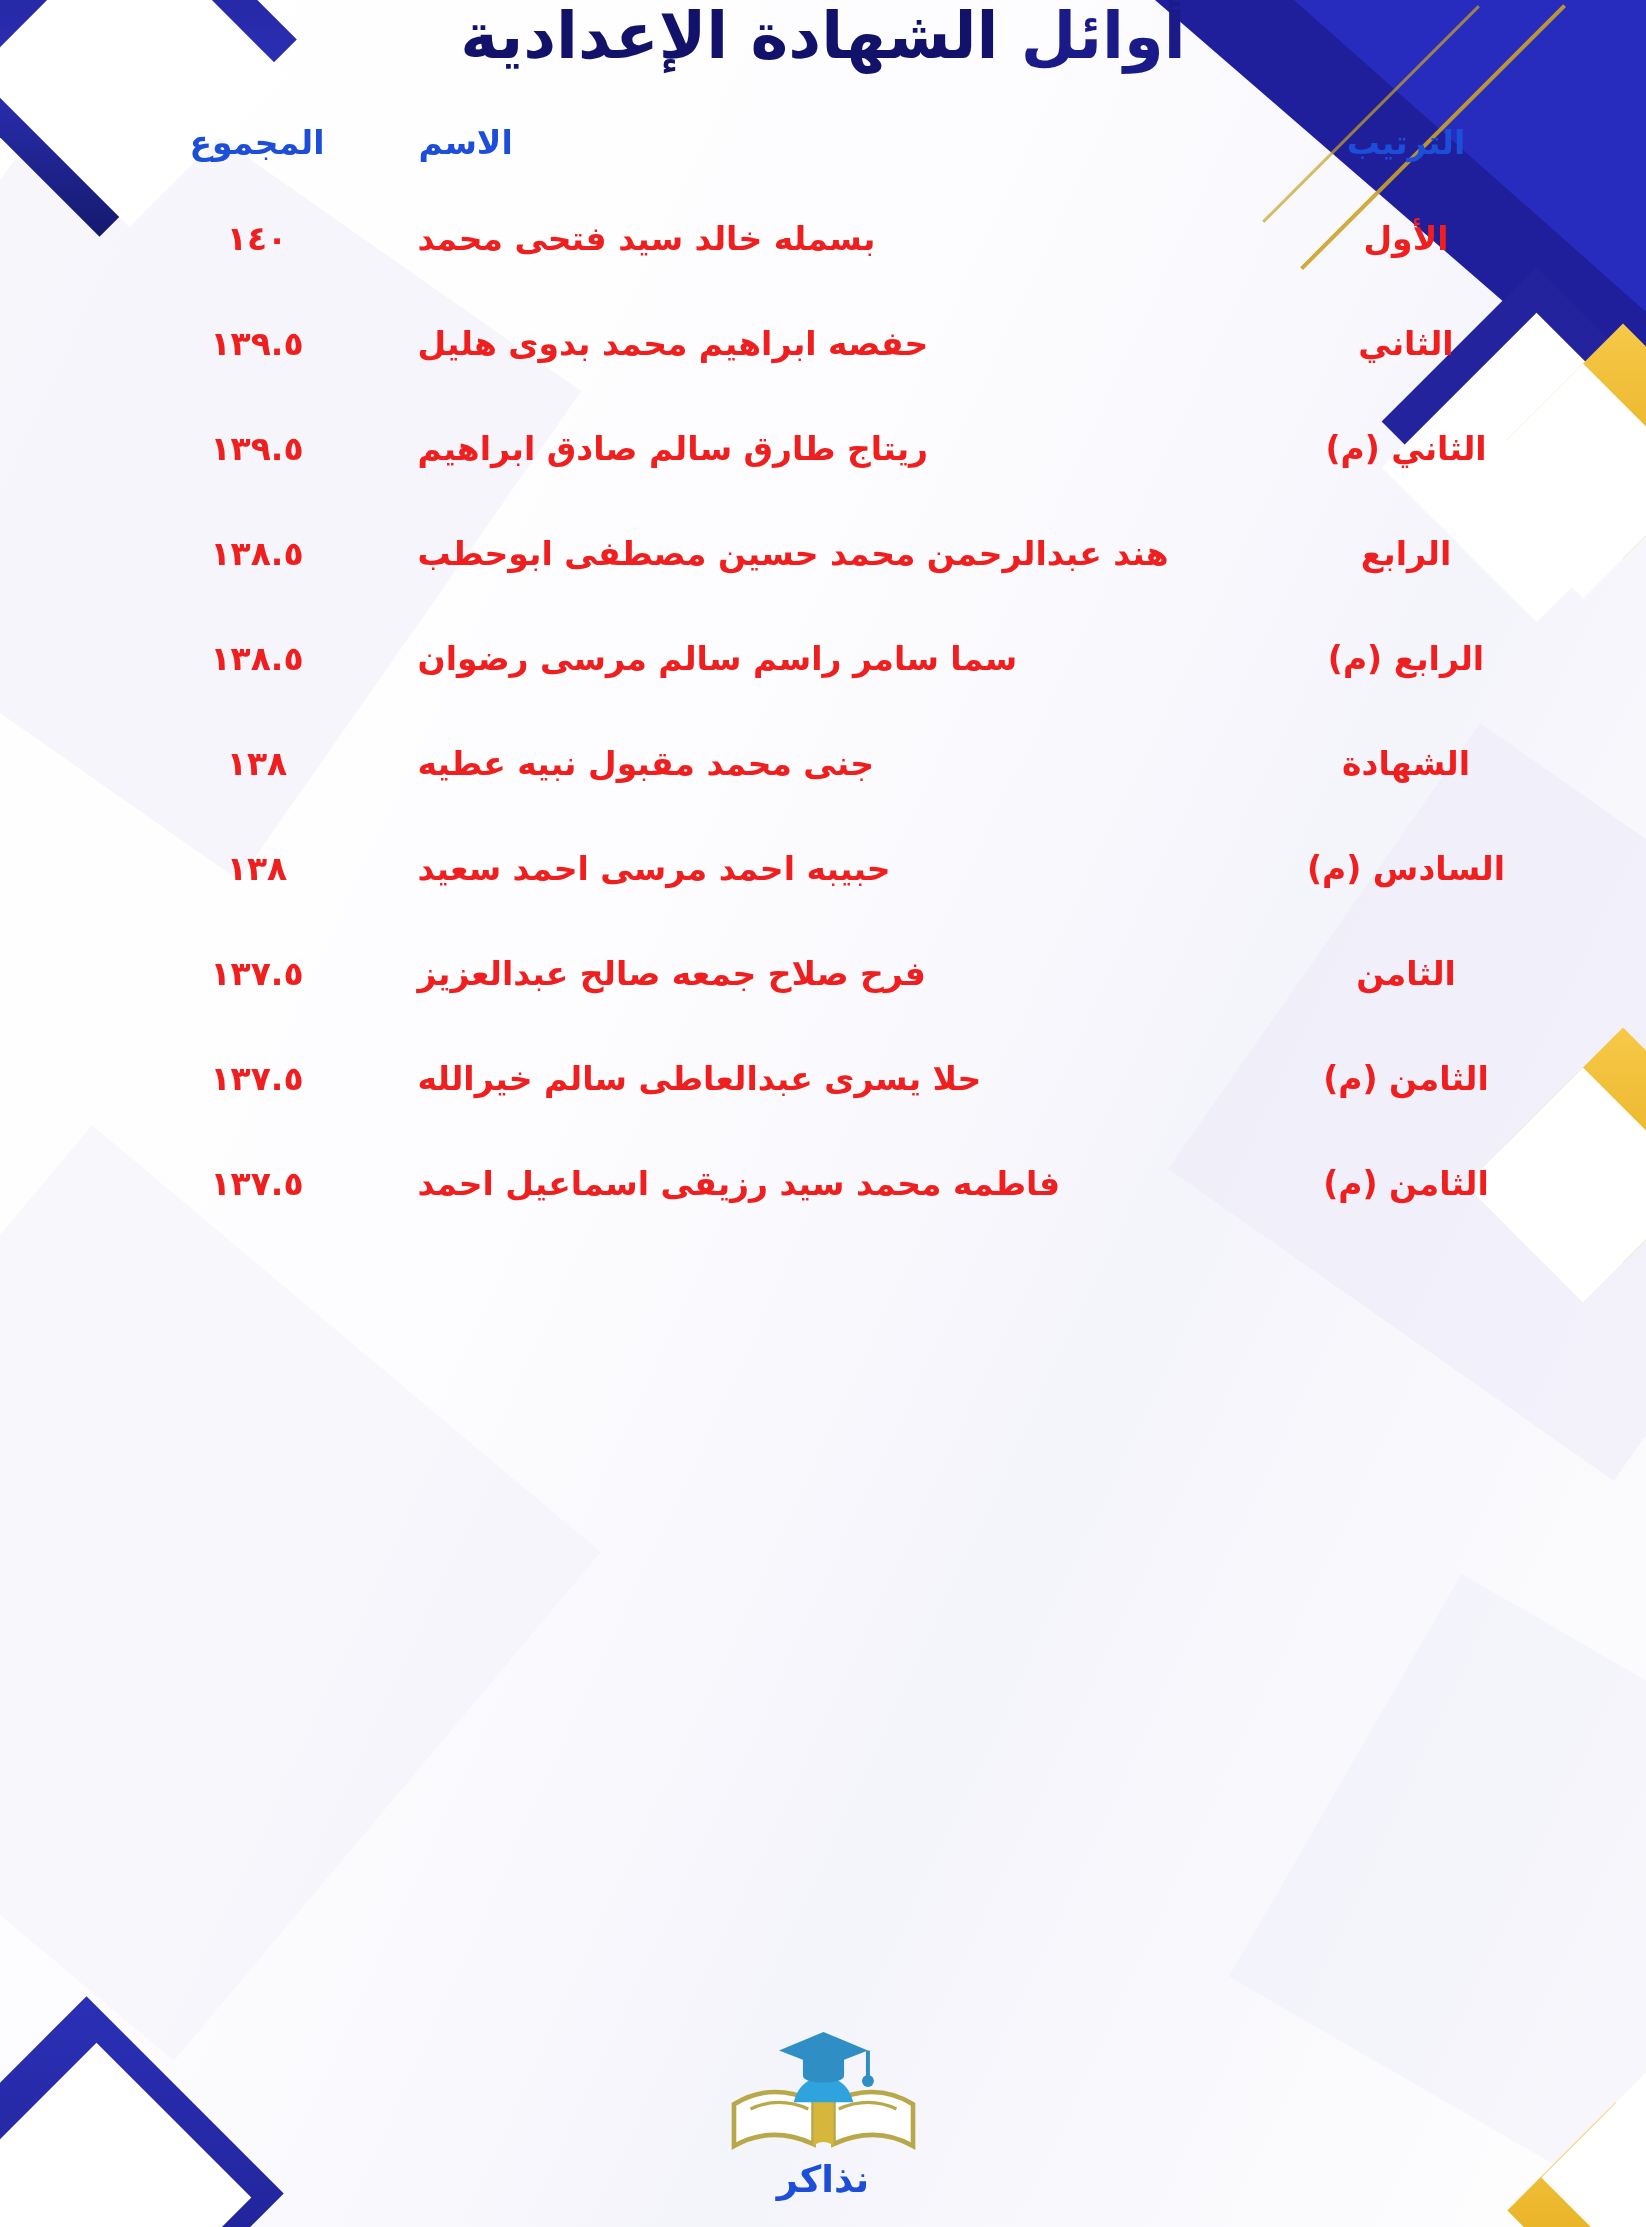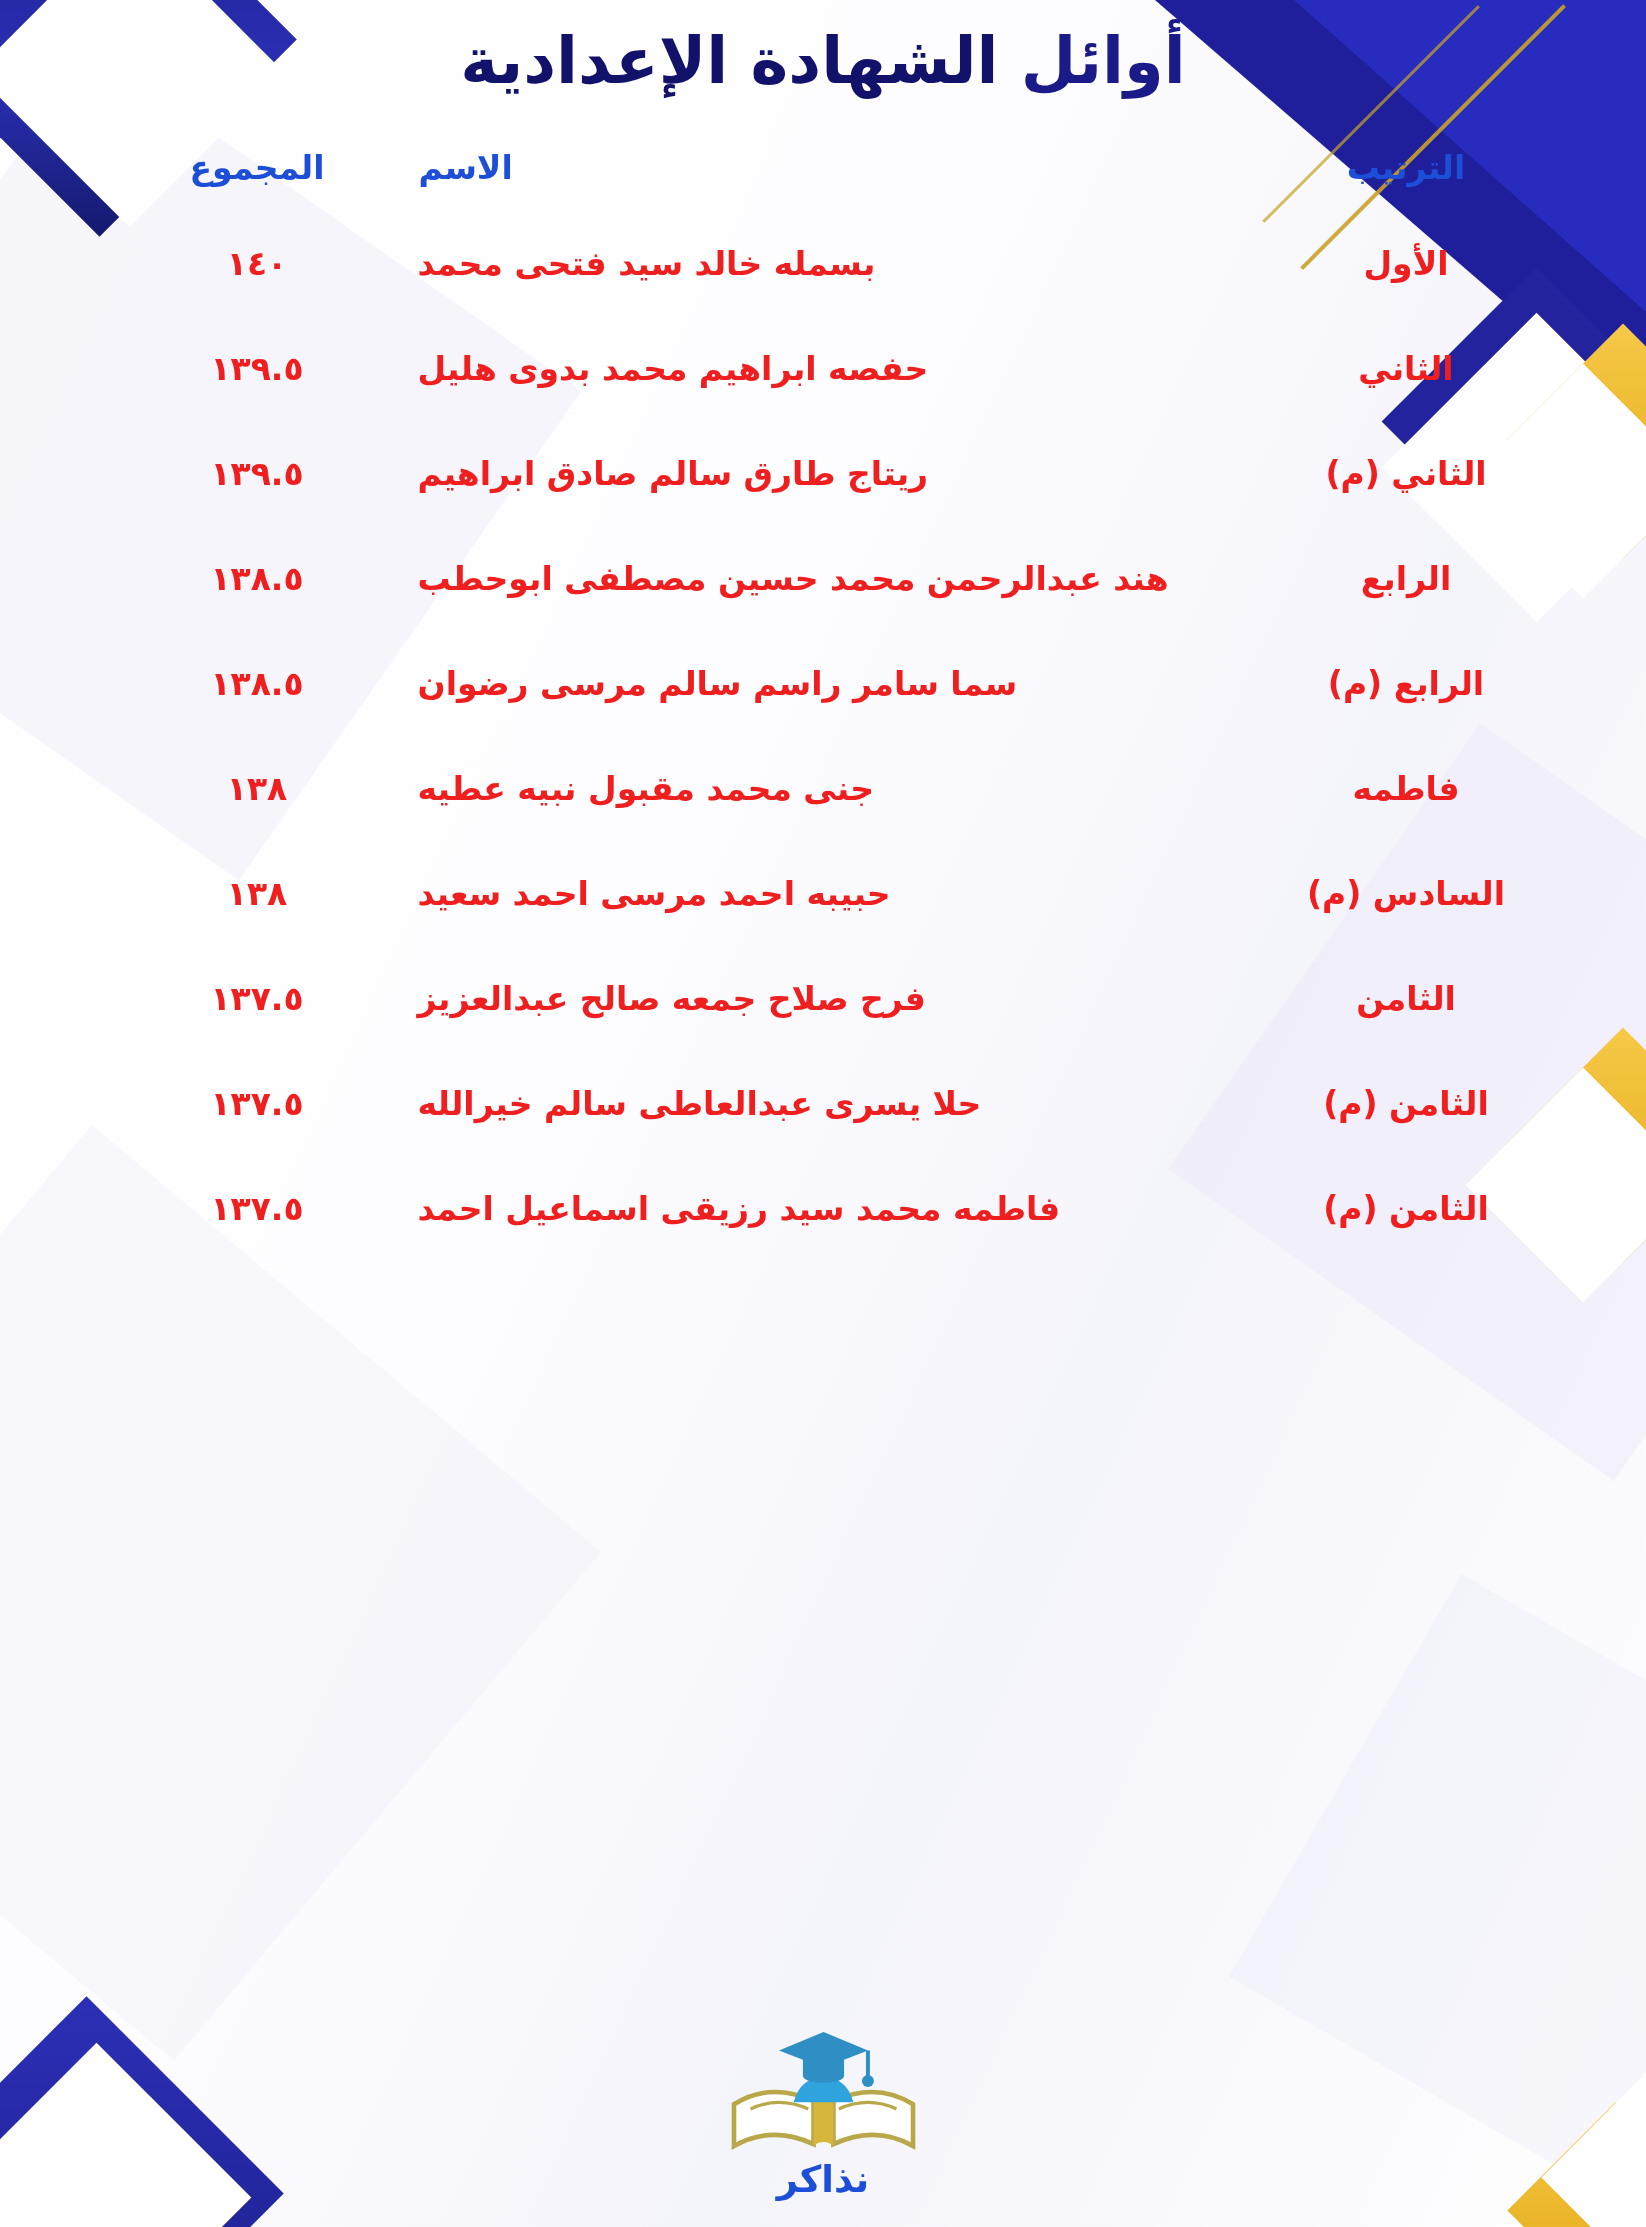--- a/index.html
+++ b/index.html
@@ -105,21 +105,20 @@
   .br-gold-cut{
     position:absolute;right:-80px;bottom:-26.5px;width:153px;height:153px;
     background:#ffffff;transform:rotate(45deg);
   }
 
   
   .content{position:relative;z-index:5;}
 
   .header{
     text-align:center;
-    padding-top:25px;
   }
   .title{
     font-size:64px;
     font-weight:bold;
     color:#12126b;
     letter-spacing:0px;
     line-height:1.15;
     white-space:nowrap;
   }
   .title .accent{color:#1a1a88;}
@@ -243,21 +242,21 @@
         <td class="col-rank">الرابع</td>
         <td class="col-name">هند عبدالرحمن محمد حسين مصطفى ابوحطب</td>
         <td class="col-total">١٣٨.٥</td>
       </tr>
       <tr>
         <td class="col-rank">الرابع (م)</td>
         <td class="col-name">سما سامر راسم سالم مرسى رضوان</td>
         <td class="col-total">١٣٨.٥</td>
       </tr>
       <tr>
-        <td class="col-rank">فاطمه</td>
+        <td class="col-rank">الشهادة</td>
         <td class="col-name">جنى محمد مقبول نبيه عطيه</td>
         <td class="col-total">١٣٨</td>
       </tr>
       <tr>
         <td class="col-rank">السادس (م)</td>
         <td class="col-name">حبيبه احمد مرسى احمد سعيد</td>
         <td class="col-total">١٣٨</td>
       </tr>
       <tr>
         <td class="col-rank">الثامن</td>

